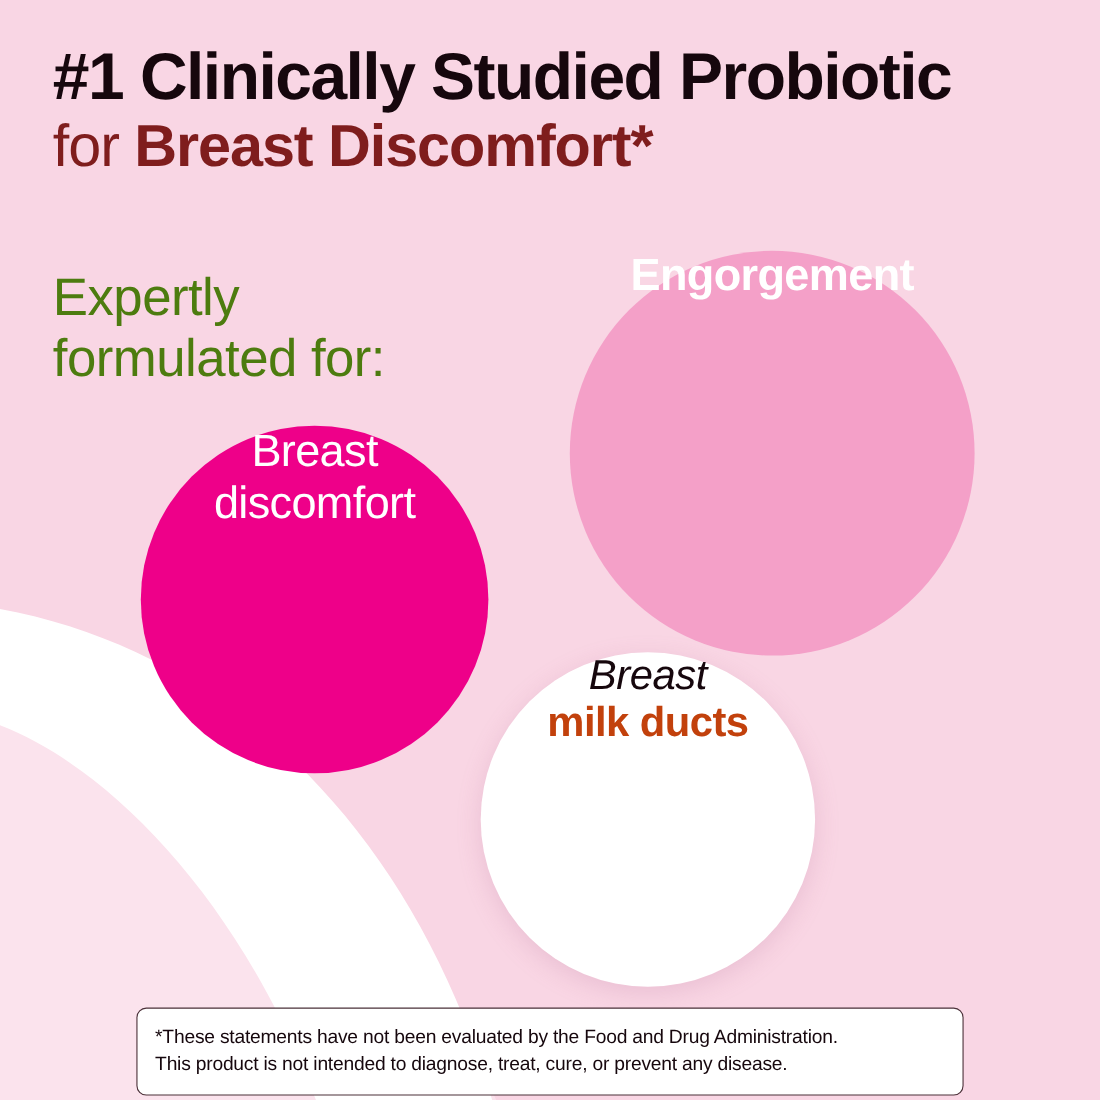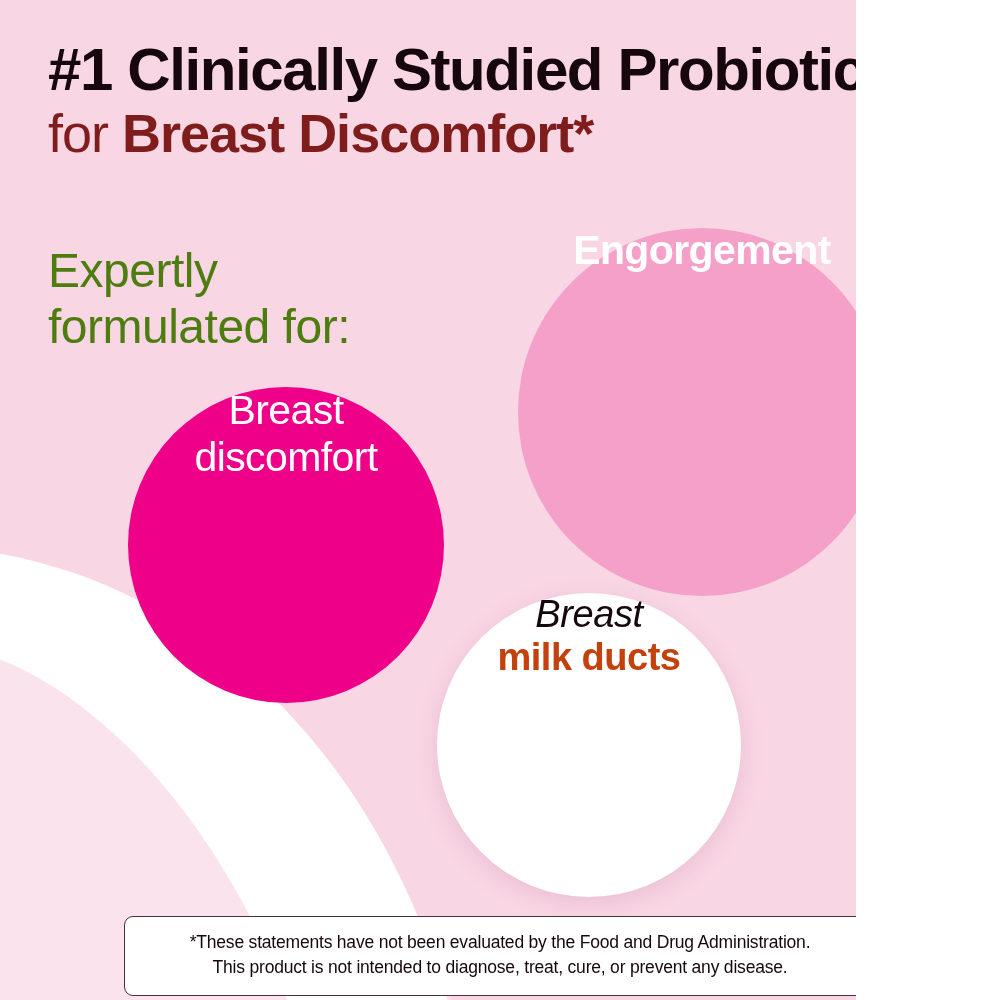--- a/index.html
+++ b/index.html
@@ -8,21 +8,21 @@
   }
   body {
     width: 1000px;
     height: 1000px;
     font-family: "Liberation Sans", sans-serif;
     overflow: hidden;
   }
 
   #poster {
     position: relative;
-    width: 856px;
+    width: 1000px;
     height: 1000px;
     background: #F9D6E4;
     overflow: hidden;
   }
 
   
   .swoosh-layer {
     position: absolute;
     left: 0; top: 0;
     width: 1000px; height: 1000px;
@@ -143,21 +143,20 @@
   .disclaimer {
     position: absolute;
     left: 124px;
     top: 916px;
     width: 752px;
     box-sizing: border-box;
     background: #FFFFFF;
     border: 1.5px solid #4A3038;
     border-radius: 9px;
     padding: 13px 16px 15px 16px;
-    text-align: center;
   }
   .disclaimer-line {
     display: block;
     font-size: 17.5px;
     font-weight: 400;
     line-height: 1.42;
     letter-spacing: -0.2px;
     color: #16070D;
   }
 </style>

